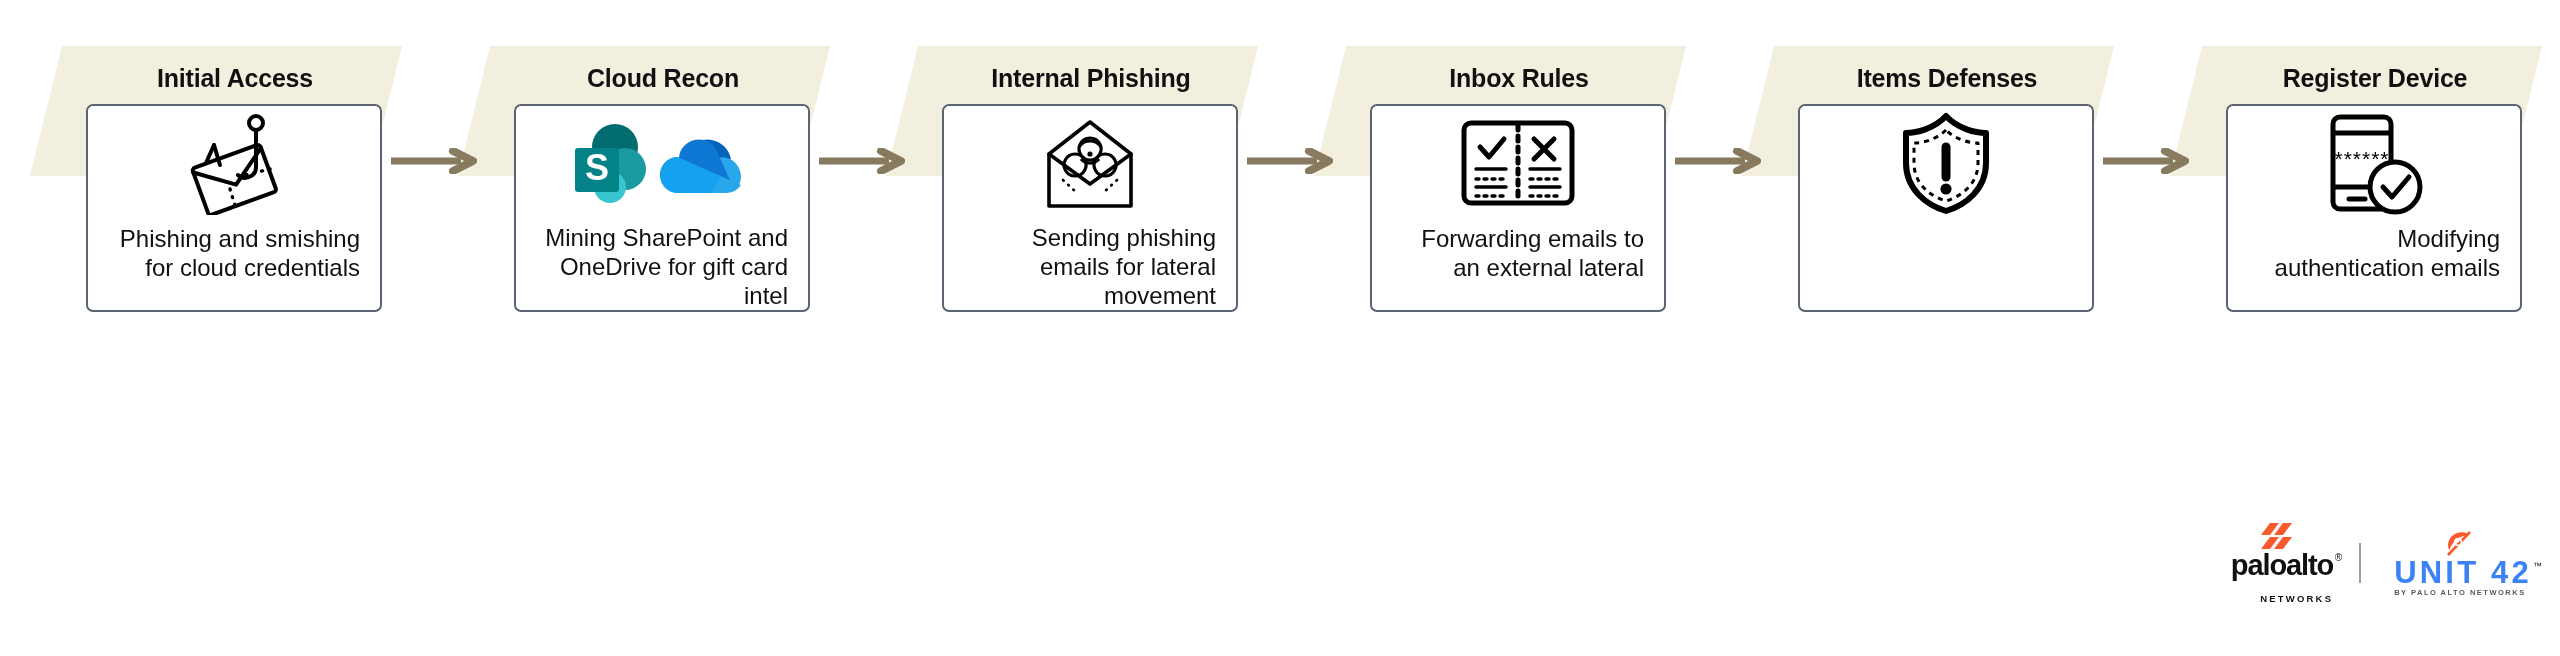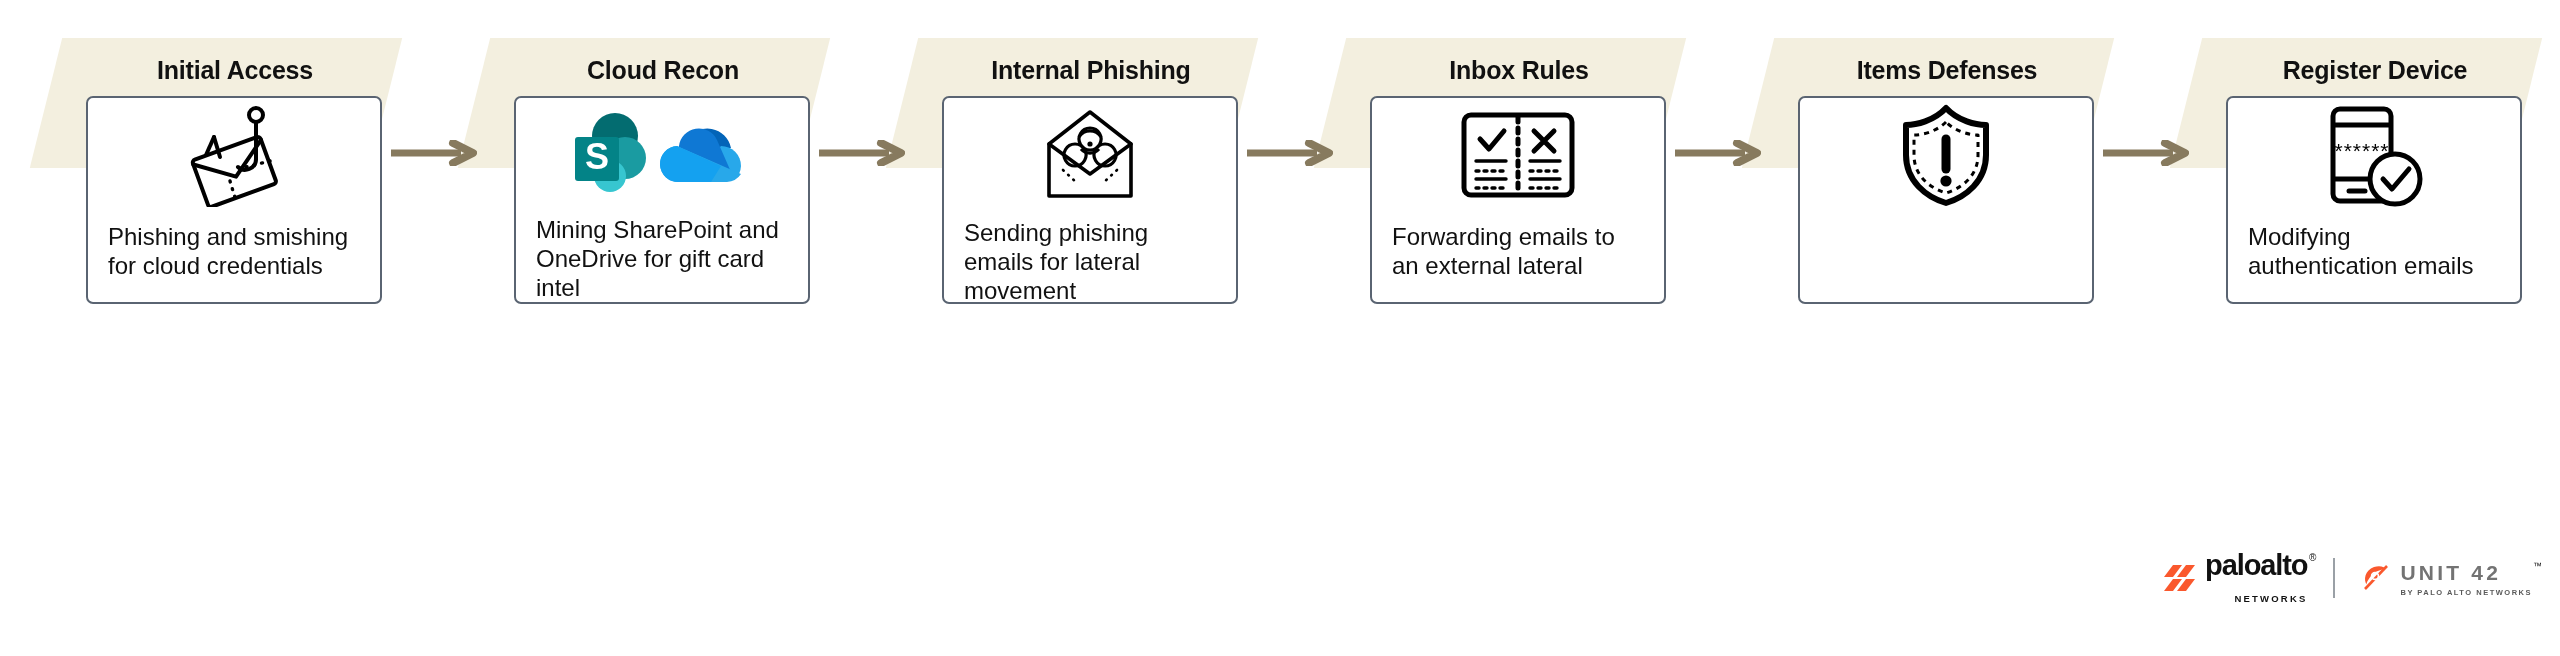--- a/index.html
+++ b/index.html
@@ -5,21 +5,21 @@
   html,body{margin:0;padding:0;}
   body{
     width:2560px;height:656px;
     background:#ffffff;
     font-family:"Liberation Sans", sans-serif;
     position:relative;
     overflow:hidden;
   }
   #flow{
     position:absolute;
-    left:0;top:0;
+    left:0;top:8px;
     width:2068px;height:520px;
   }
   .stage{
     position:absolute;
     top:38px;
     width:298px;
   }
   .banner{
     position:absolute;
     left:-40px;
@@ -63,23 +63,23 @@
     display:flex;
     align-items:center;
     justify-content:center;
     padding-top:6px;
     box-sizing:border-box;
   }
   .card-text{
     font-size:24px;
     line-height:29px;
     color:#111111;
-    text-align:left;
+    text-align:right;
     width:252px;
-    margin-top:16px;
+    margin-top:10px;
   }
   .arrow{
     position:absolute;
     top:140px;
     width:86px;
     height:26px;
     z-index:3;
   }
   .footer{
     position:absolute;
@@ -88,21 +88,21 @@
     display:flex;
     align-items:center;
     gap:26px;
     z-index:5;
   }
   .divider{
     width:2px;
     height:40px;
     background:#9aa0a6;
   }
-  .brand{display:flex;align-items:center;}
+  .brand{display:flex;align-items:center;flex-direction:column;}
 </style>
 </head>
 <body>
 
 <div id="flow">
     <div class="stage" style="left: 86px;">
       <div class="banner"></div>
       <div class="banner-title">Initial Access</div>
       <div class="card">
         <div class="icon-wrap">
@@ -279,18 +279,18 @@
 
   <div class="divider"></div>
 
   <div class="brand">
     <svg width="32" height="30" viewBox="0 0 32 30">
       <path d="M6,22 C2,17 4,7 13,4 C19,2 24,4 25,6 C21,6 14,8 10,13 C6,18 5,21 6,22 Z" fill="#fa582d"></path>
       <path d="M4,26 L26,3" stroke="#fa582d" stroke-width="2.6" fill="none"></path>
       <circle cx="14" cy="13" r="3.4" fill="none" stroke="#ffffff" stroke-width="1.6"></circle>
     </svg>
     <div style="margin-left:7px;position:relative;">
-      <div style="font-size:21px;font-weight:bold;color:#737373;letter-spacing:3.2px;line-height:27px;">UNIT 42</div>
+      <div style="font-size:31px;font-weight:bold;color:#3b82f6;letter-spacing:3.2px;line-height:27px;">UNIT 42</div>
       <span style="position:absolute;right:-10px;top:2px;font-size:9px;color:#111;">™</span>
-      <div style="font-size:7.5px;font-weight:bold;color:#5a5a5a;letter-spacing:1.5px;text-align:right;margin-top:2px;">BY PALO ALTO NETWORKS</div>
+      <div style="font-size:7.5px;font-weight:bold;color:#5a5a5a;letter-spacing:1.5px;text-align:left;margin-top:2px;">BY PALO ALTO NETWORKS</div>
     </div>
   </div>
 </div>
 
 </body></html>

